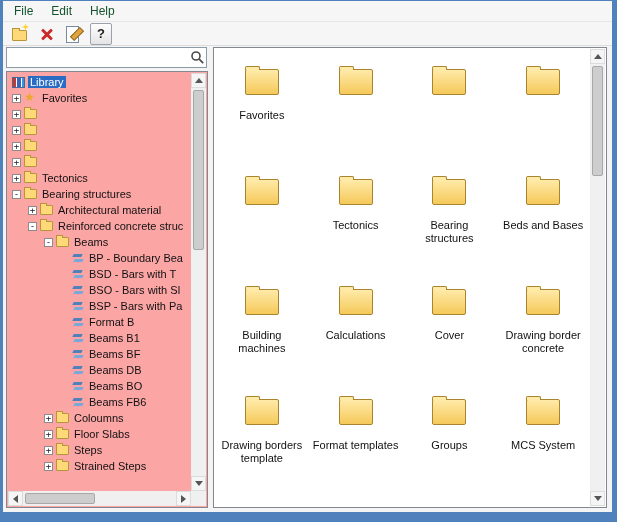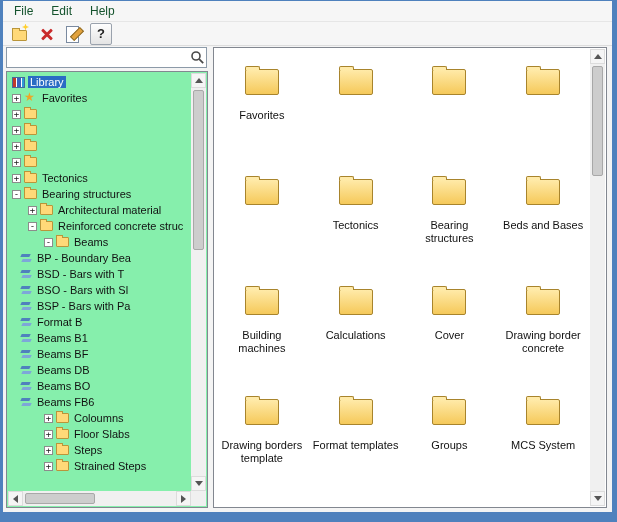--- a/index.html
+++ b/index.html
@@ -29,24 +29,24 @@
   .tb-edit::after { content:""; position:absolute; left:7px; top:8px; width:12px; height:4px; background:#e2a23c; border:1px solid #8a6a2a; transform:rotate(-45deg); }
 
   .tb-help { border:1px solid #9aa2ad; background:linear-gradient(#fefefe,#e4e4e4); border-radius:2px; text-align:center; font-weight:bold; font-size:13px; line-height:19px; color:#222; }
 
   
   .searchwrap { position:absolute; left:3px; top:46px; width:201px; height:21px; background:#fff; border:1px solid #8c9aa8; display:flex; align-items:center; }
   .searchwrap input { flex:1; border:0; outline:none; font-size:12px; padding:2px 4px; font-family:"Liberation Sans",sans-serif; min-width:0; }
   .mag { width:18px; flex:none; display:flex; align-items:center; justify-content:center; cursor:pointer; }
 
   
-  .tree-panel { position:absolute; left:3px; top:70px; width:202px; height:437px; background:#86efac; border:1px solid #828790; }
+  .tree-panel { position:absolute; left:3px; top:70px; width:202px; height:437px; background:#fca5a5; border:1px solid #828790; }
   .tree-rows { position:absolute; left:1px; top:2px; right:16px; bottom:16px; overflow:hidden; }
   .trow { display:flex; align-items:center; height:16px; white-space:nowrap; cursor:default; }
-  .lvl0 { padding-left:4px; } .lvl1 { padding-left:20px; } .lvl2 { padding-left:36px; } .lvl3 { }
+  .lvl0 { padding-left:4px; } .lvl1 { padding-left:20px; } .lvl2 { padding-left:36px; } .lvl3 { padding-left:52px; }
   .toggle { width:9px; height:9px; border:1px solid #8c8c8c; background:#fff; font-size:9px; line-height:7px; text-align:center; color:#222; margin-right:3px; flex:none; font-family:"DejaVu Sans Mono",monospace; }
   .toggle.nobox { visibility:hidden; }
   .ticon { flex:none; margin-right:3px; }
   .tlabel { font-size:11px; color:#111; padding:0 2px; }
   .sel .tlabel { background:#2a6cc4; color:#fff; }
 
   .i-folder { width:13px; height:10px; background:#ffd978; border:1px solid #b9953a; border-radius:1px; position:relative; }
   .i-folder::before { content:""; position:absolute; top:-3px; left:-1px; width:5px; height:2px; background:#ffd978; border:1px solid #b9953a; border-bottom:0; }
 
   .i-star { width:13px; height:12px; position:relative; }

